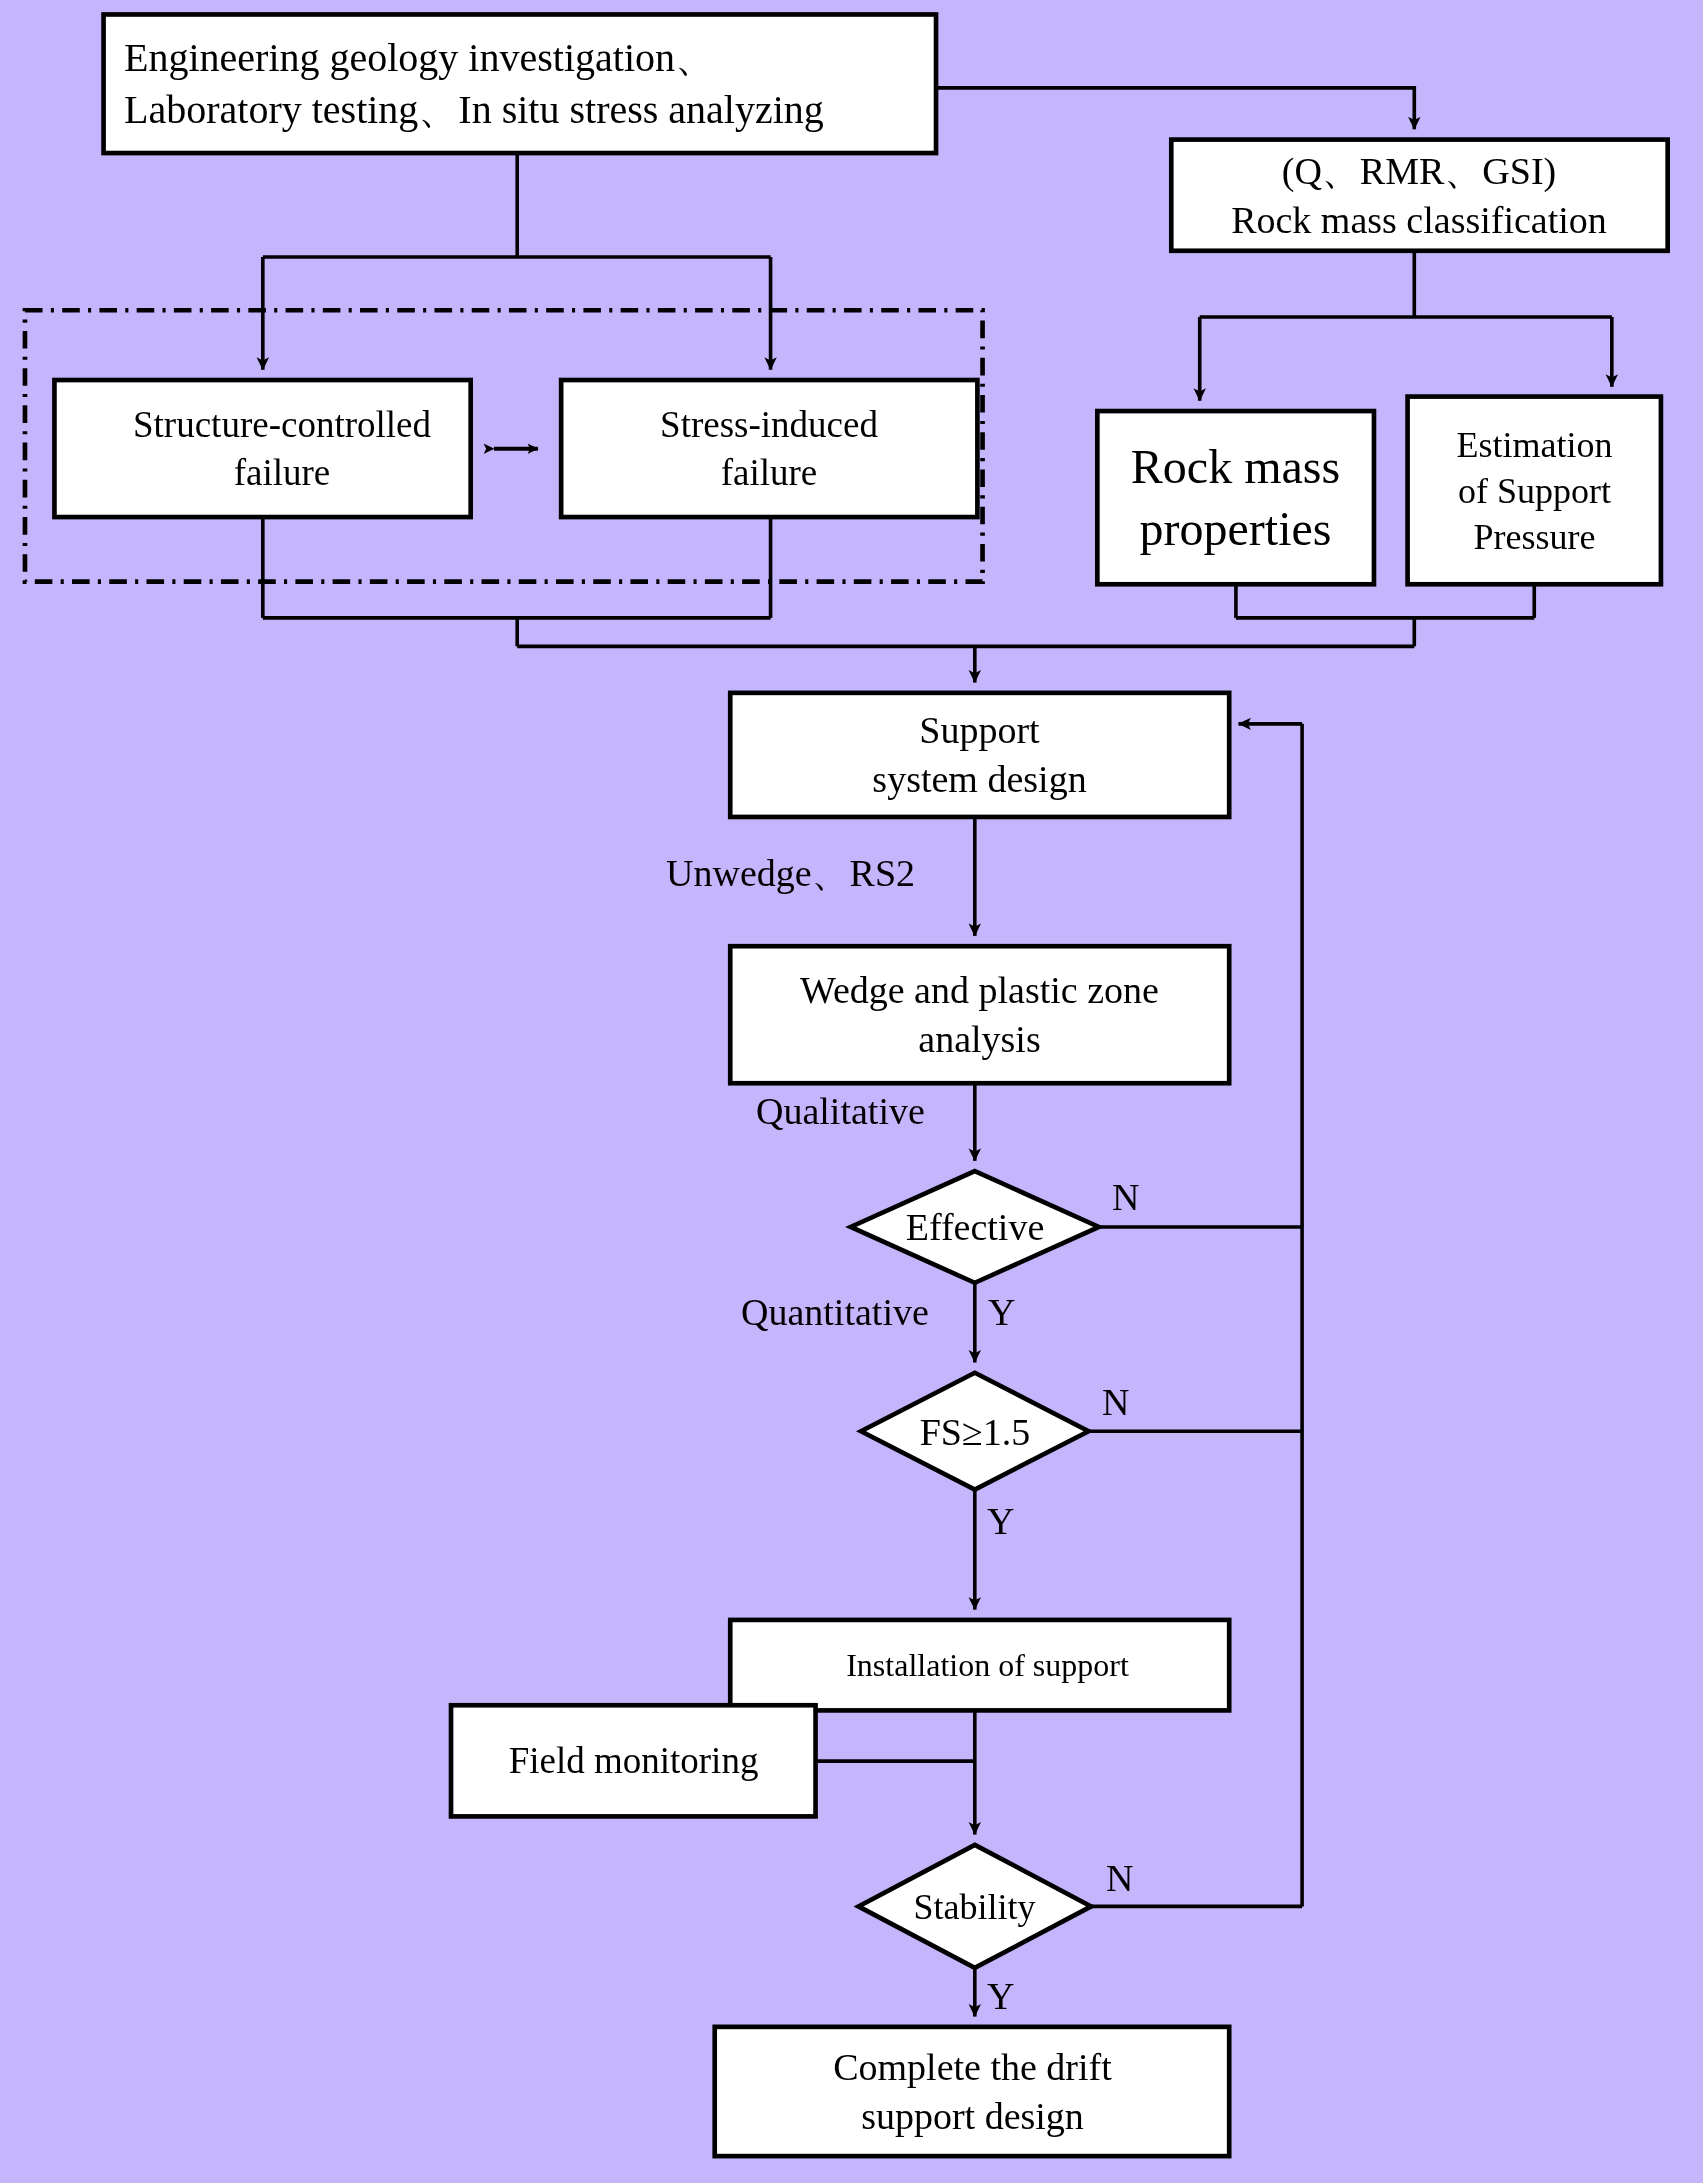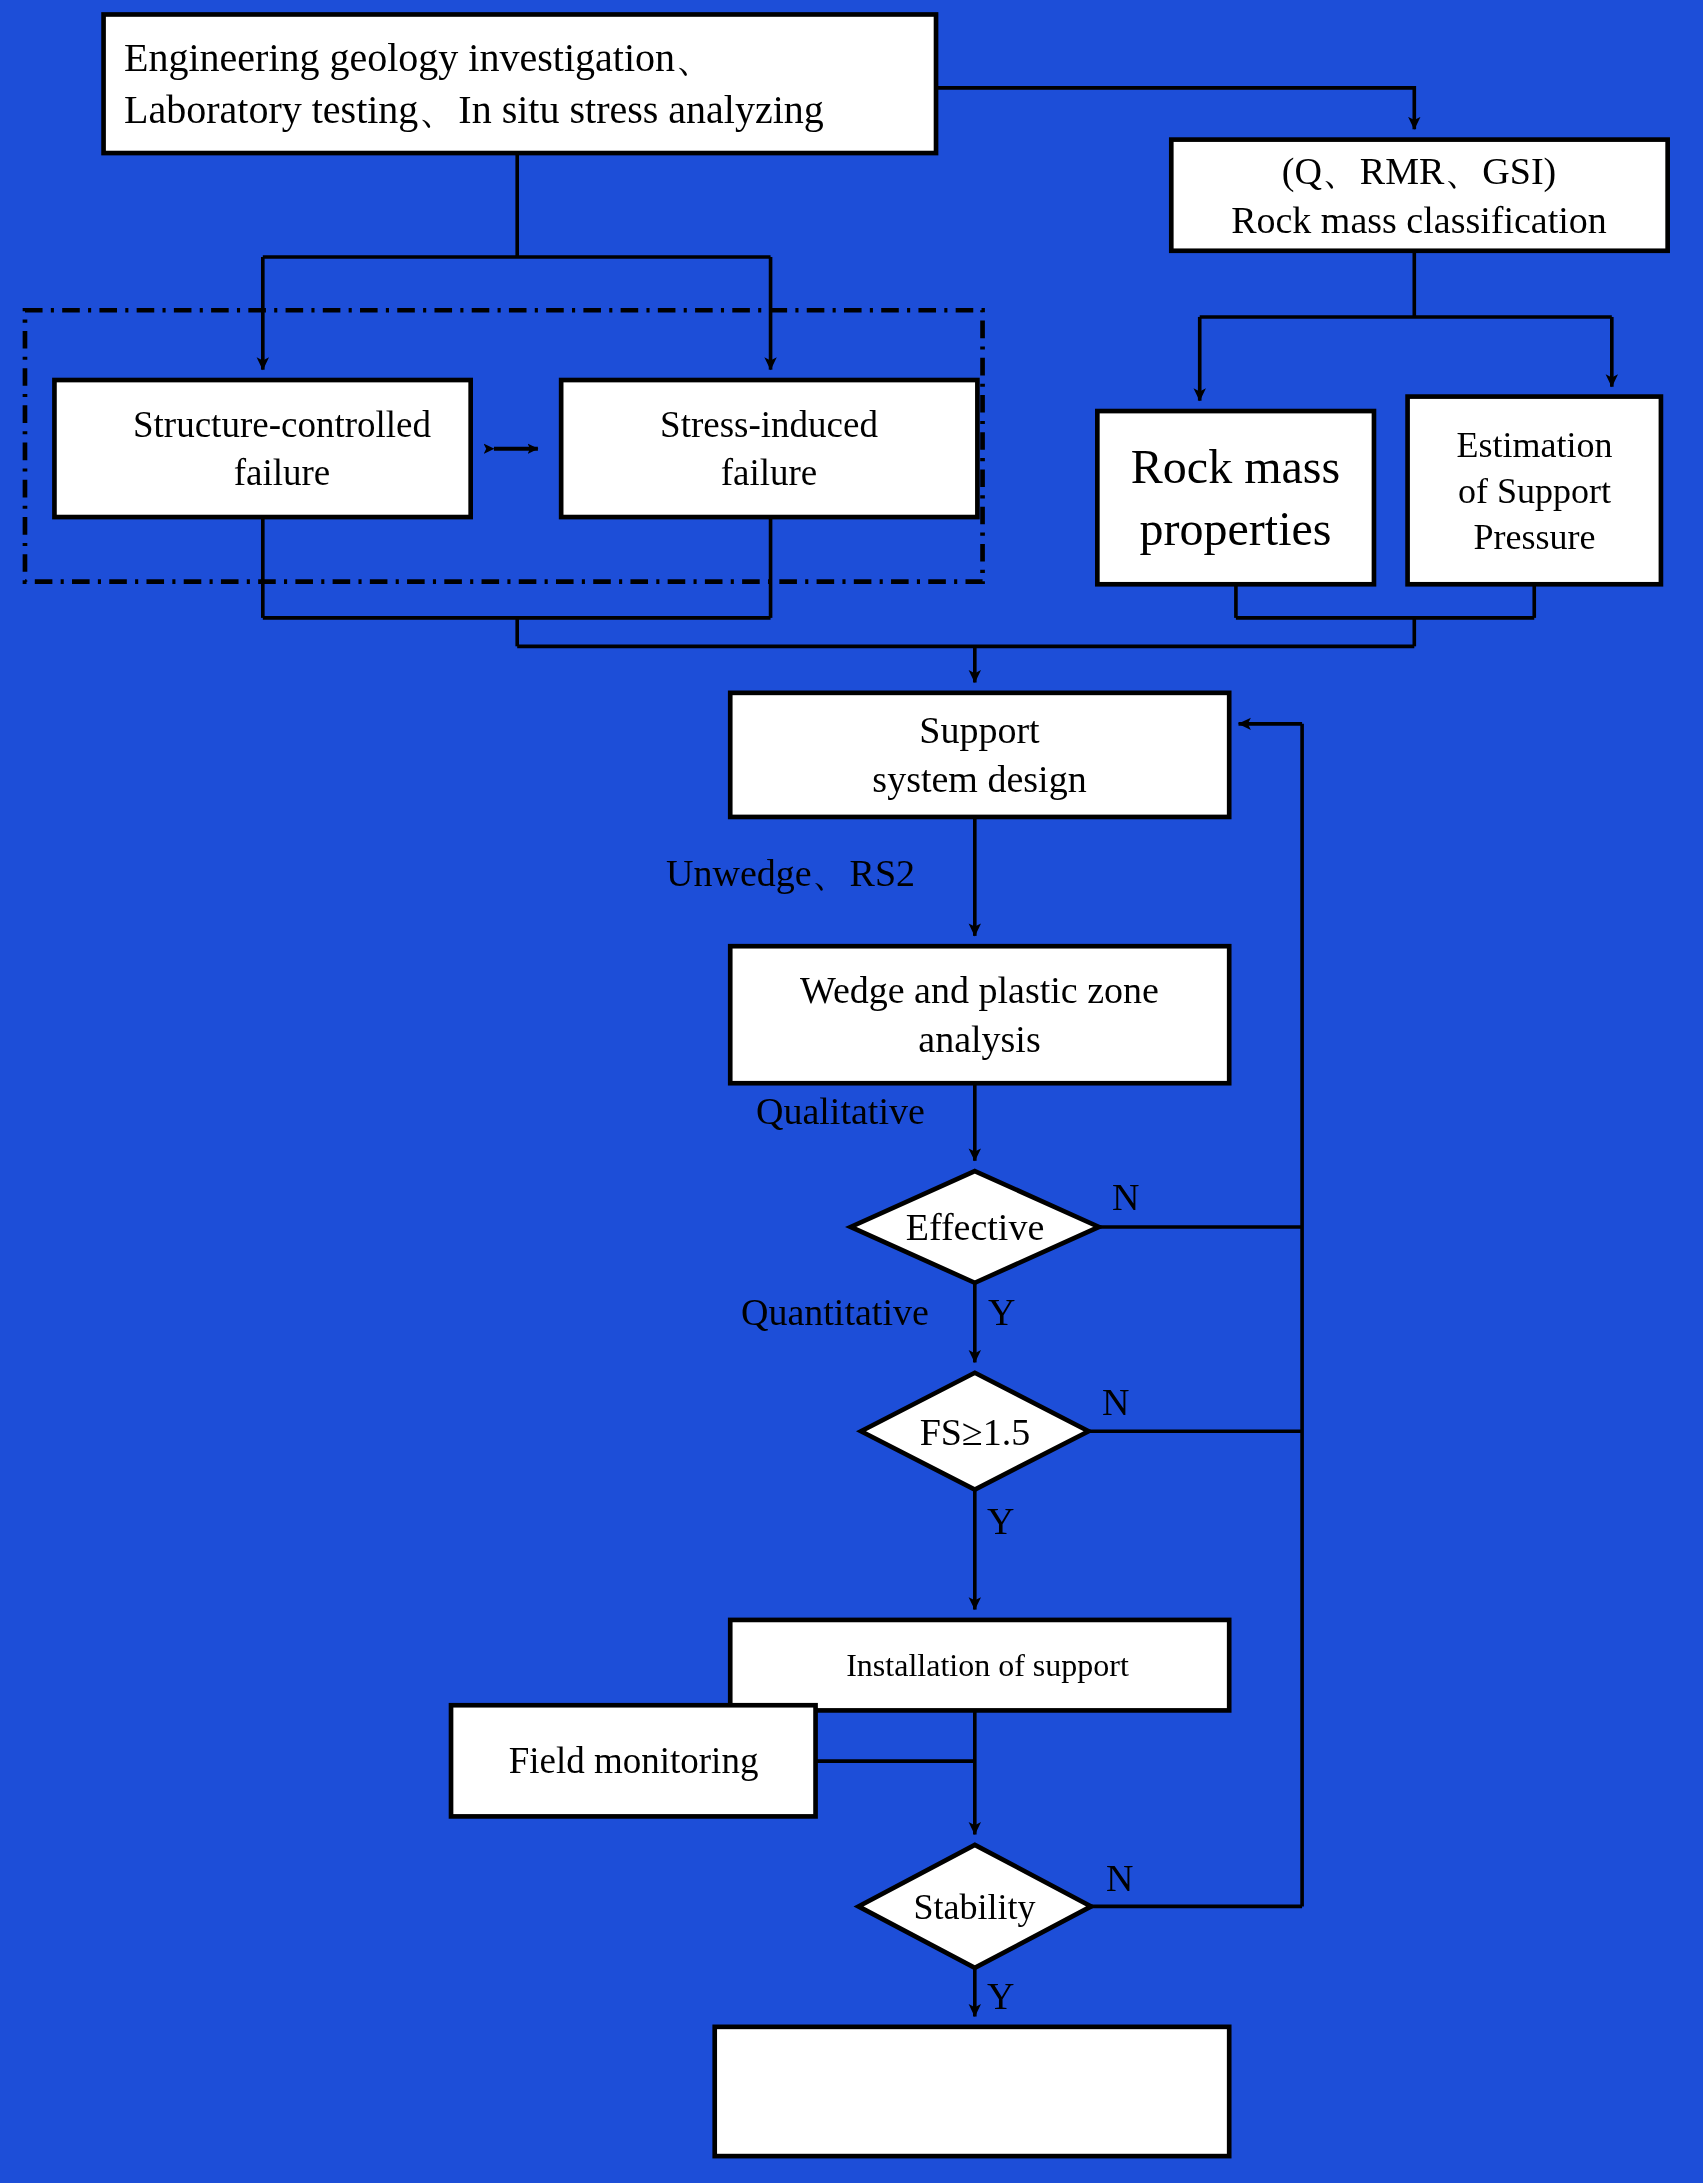--- a/index.html
+++ b/index.html
@@ -1,16 +1,16 @@
 <!DOCTYPE html>
 <html style="font-size:8.3px"><head>
 <meta charset="utf-8">
 <style>
   html,body{margin:0;padding:0;background:#ffffff;}
-  #root{position:relative;width:1704px;height:2183px;background:#1d4ed8;
+  #root{position:relative;width:1704px;height:2183px;background:#c4b5fd;
         font-family:"Liberation Serif","DejaVu Serif",serif;}
   svg{position:absolute;left:0;top:0;width:1704px;height:2183px;display:block;}
   .node-label{position:absolute;display:flex;align-items:center;justify-content:center;
               text-align:center;line-height:1.28;color:#000;pointer-events:none;}
   .edge-label{position:absolute;color:#000;white-space:nowrap;}
 </style>
 </head>
 <body>
 
 <div id="root">
@@ -154,20 +154,26 @@
   <div class="node-label" style="left:851px;top:1202px;width:248px;height:50px;font-size:38px;">Effective</div>
 
   <div class="node-label" style="left:861px;top:1407px;width:228px;height:50px;font-size:38px;">FS≥1.5</div>
 
   <div class="node-label" style="left:738px;top:1621px;width:499px;height:88px;font-size:32px;">Installation of support</div>
 
   <div class="node-label" style="left:451px;top:1706px;width:365px;height:109px;font-size:37px;">Field monitoring</div>
 
   <div class="node-label" style="left:858px;top:1882px;width:233px;height:50px;font-size:36px;">Stability</div>
 
+  <div class="node-label" style="left:715px;top:2028px;width:515px;height:127px;font-size:38px;">
+    <div>
+      <div>Complete the drift</div>
+      <div>support design</div>
+    </div>
+  </div>
 
   <div class="edge-label" style="left:666px;top:848px;font-size:38px;">Unwedge、RS2</div>
 
   <div class="edge-label" style="left:756px;top:1089px;font-size:38px;">Qualitative</div>
 
   <div class="edge-label" style="left:741px;top:1290px;font-size:38px;">Quantitative</div>
 
   <div class="edge-label" style="left:1112px;top:1175px;font-size:38px;">N</div>
 
   <div class="edge-label" style="left:988px;top:1290px;font-size:38px;">Y</div>

